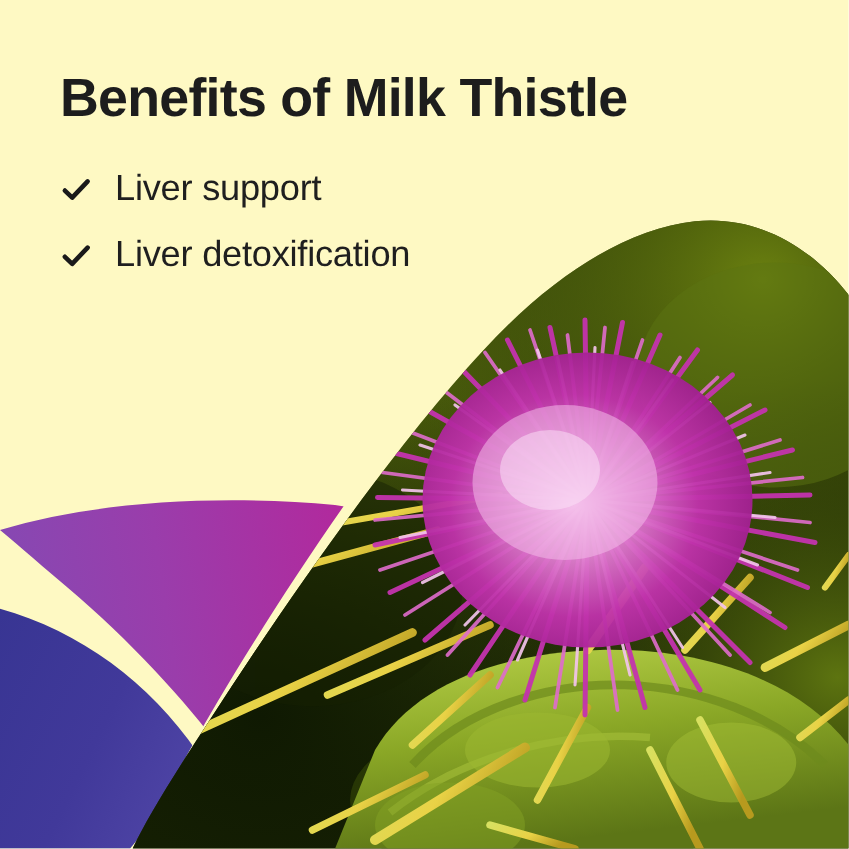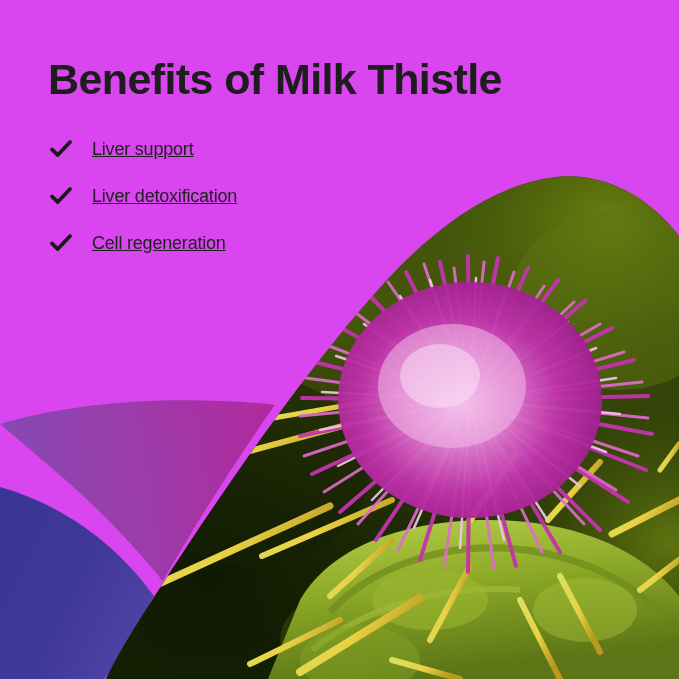--- a/index.html
+++ b/index.html
@@ -5,21 +5,21 @@
   html, body {
     margin: 0;
     padding: 0;
     background: #ffffff;
   }
   #canvas {
     position: relative;
     width: 679px;
     height: 679px;
     overflow: hidden;
-    background: #d946ef;
+    background: #fef9c3;
     font-family: "Liberation Sans", sans-serif;
   }
 
   
   .shapes {
     position: absolute;
     inset: 0;
     width: 679px;
     height: 679px;
     pointer-events: none;
@@ -53,27 +53,26 @@
     margin-bottom: 21px;
   }
   .check-icon {
     flex: 0 0 auto;
     width: 26px;
     height: 26px;
     margin-right: 18px;
     display: block;
   }
   .benefit-label {
-    font-size: 18px;
+    font-size: 29px;
     font-weight: 400;
     color: #1f1f1f;
     line-height: 1.1;
     letter-spacing: -0.2px;
     white-space: nowrap;
-    text-decoration: underline;
   }
 </style>
 </head>
 <body>
 
 <div id="canvas">
 
   <svg class="shapes" viewBox="0 0 679 679" width="679" height="679" xmlns="http://www.w3.org/2000/svg">
     <defs>
 
@@ -306,23 +305,17 @@
         <span class="benefit-label">Liver support</span>
       </li>
 
       <li class="benefit-item">
         <svg class="check-icon" viewBox="0 0 24 24" xmlns="http://www.w3.org/2000/svg">
           <path d="M3.6 12.4 L9 17.6 L20.4 5.6" fill="none" stroke="#1a1a1a" stroke-width="3.4" stroke-linecap="round" stroke-linejoin="round"></path>
         </svg>
         <span class="benefit-label">Liver detoxification</span>
       </li>
 
-      <li class="benefit-item">
-        <svg class="check-icon" viewBox="0 0 24 24" xmlns="http://www.w3.org/2000/svg">
-          <path d="M3.6 12.4 L9 17.6 L20.4 5.6" fill="none" stroke="#1a1a1a" stroke-width="3.4" stroke-linecap="round" stroke-linejoin="round"></path>
-        </svg>
-        <span class="benefit-label">Cell regeneration</span>
-      </li>
 
     </ul>
   </div>
 
 </div>
 
 </body></html>

